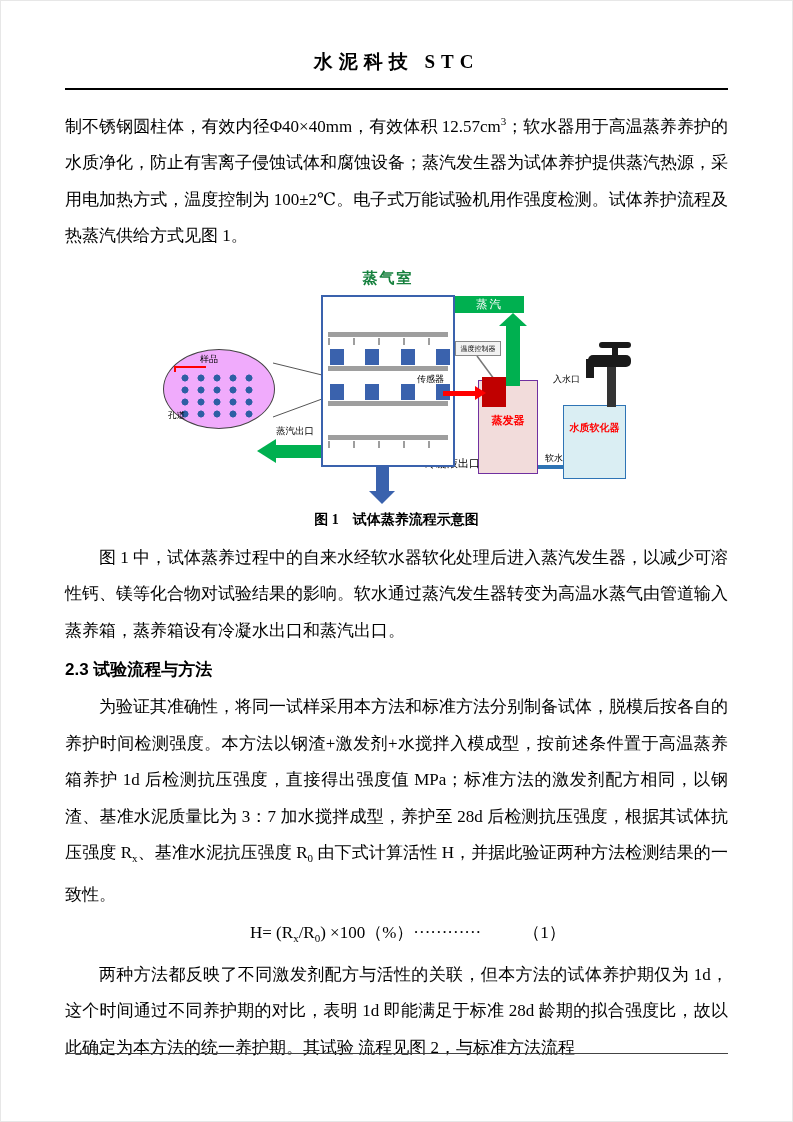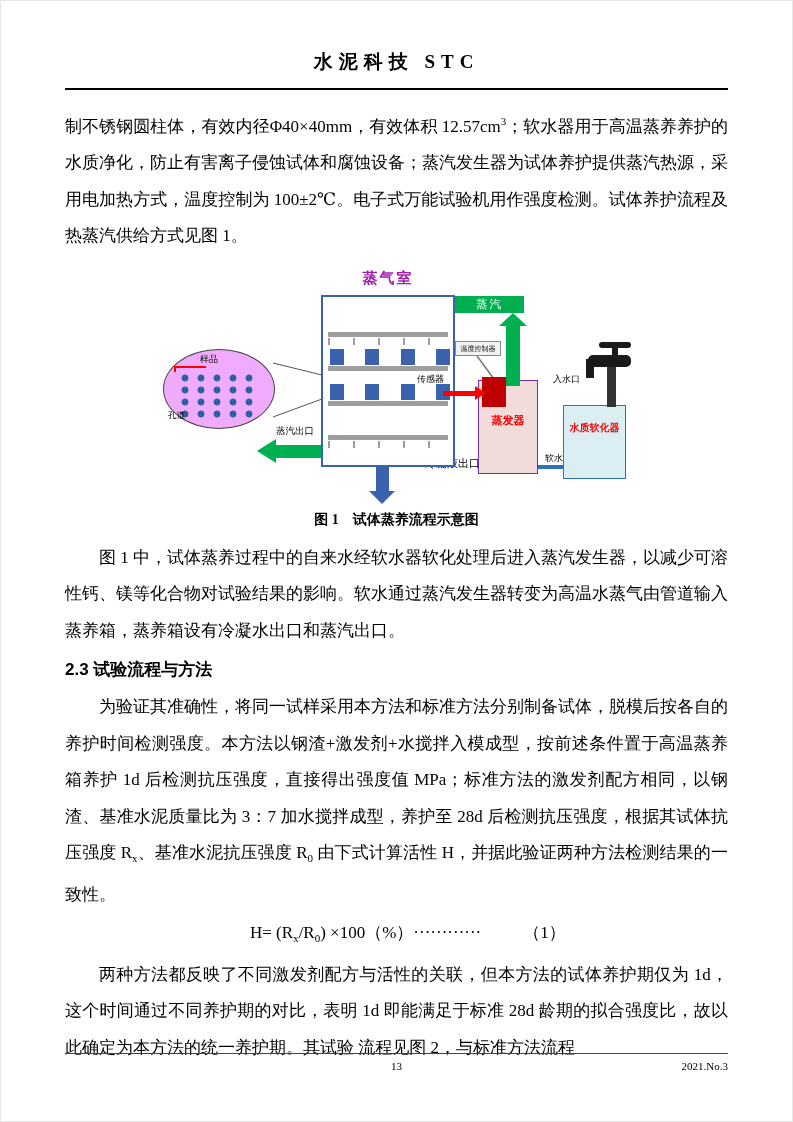--- a/index.html
+++ b/index.html
@@ -35,21 +35,21 @@
   .magnifier{left:2px;top:92px;width:112px;height:80px;border:1.5px solid #444;
              border-radius:50%;background:#f0abfc;z-index:2;}
   .sample-label{left:36px;top:3px;font-size:9px;}
   .sample-mark{left:10px;top:16px;width:32px;height:6px;border-left:2px solid #f00;border-top:2px solid #f00;}
   .dots{left:13px;top:22px;width:80px;height:48px;
         background-image:radial-gradient(circle,#2d5fa4 3.2px,rgba(0,0,0,0) 3.8px);
         background-size:16px 12px;}
   .channel-label{left:4px;top:60px;font-size:8.5px;}
 
   
-  .chamber-title{left:160px;top:12px;width:134px;text-align:center;color:#a21caf;
+  .chamber-title{left:160px;top:12px;width:134px;text-align:center;color:#15803d;
                  font-weight:bold;font-size:15px;letter-spacing:2px;z-index:3;}
   .chamber{left:160px;top:38px;width:134px;height:172px;border:2.5px solid #3a62ad;background:#fff;z-index:2;}
   .shelf{position:absolute;left:5px;right:5px;height:5px;background:#9e9e9e;}
   .s1{top:35px;} .s2{top:69px;} .s3{top:104px;} .s4{top:138px;}
   .ticks{position:absolute;left:5px;right:5px;height:7px;
          background:repeating-linear-gradient(90deg,#9e9e9e 0 2px,rgba(0,0,0,0) 2px 25px);}
   .t1{top:41px;} .t4{top:144px;}
   .spec-row{position:absolute;left:7px;width:120px;display:flex;justify-content:space-between;}
   .ra{top:52px;} .rb{top:87px;}
   .spec{width:14px;height:16px;background:#3a62ad;}
@@ -204,18 +204,14 @@
     <p class="body indent"><span>为验证其准确性，将同一试样采用本方法和标准方法分别制备试体，脱模后按各自的养护时间检测强度。本方法以钢渣+激发剂+水搅拌入模成型，按前述条件置于高温蒸养箱养护 1d 后检测抗压强度，直接得出强度值 MPa；标准方法的激发剂配方相同，以钢渣、基准水泥质量比为 3：7 加水搅拌成型，养护至 28d 后检测抗压强度，根据其试体抗压强度 R</span><sub>x</sub><span>、基准水泥抗压强度 R</span><sub>0</sub><span> 由下式计算活性 H，并据此验证两种方法检测结果的一致性。</span></p>
 
     <div class="formula"><span>H= (R</span><sub>x</sub><span>/R</span><sub>0</sub><span>) ×100（%）············</span><span class="fnum">（1）</span></div>
 
     <p class="body indent">两种方法都反映了不同激发剂配方与活性的关联，但本方法的试体养护期仅为 1d，这个时间通过不同养护期的对比，表明 1d 即能满足于标准 28d 龄期的拟合强度比，故以此确定为本方法的统一养护期。其试验 流程见图 2，与标准方法流程</p>
 
   </div>
 
   <footer class="footer">
     <div class="footer-rule"></div>
-    <div class="footer-row">
-      <span>13</span>
-      <span class="issue">2021.No.3</span>
-    </div>
   </footer>
 </div>
 
 </body></html>

